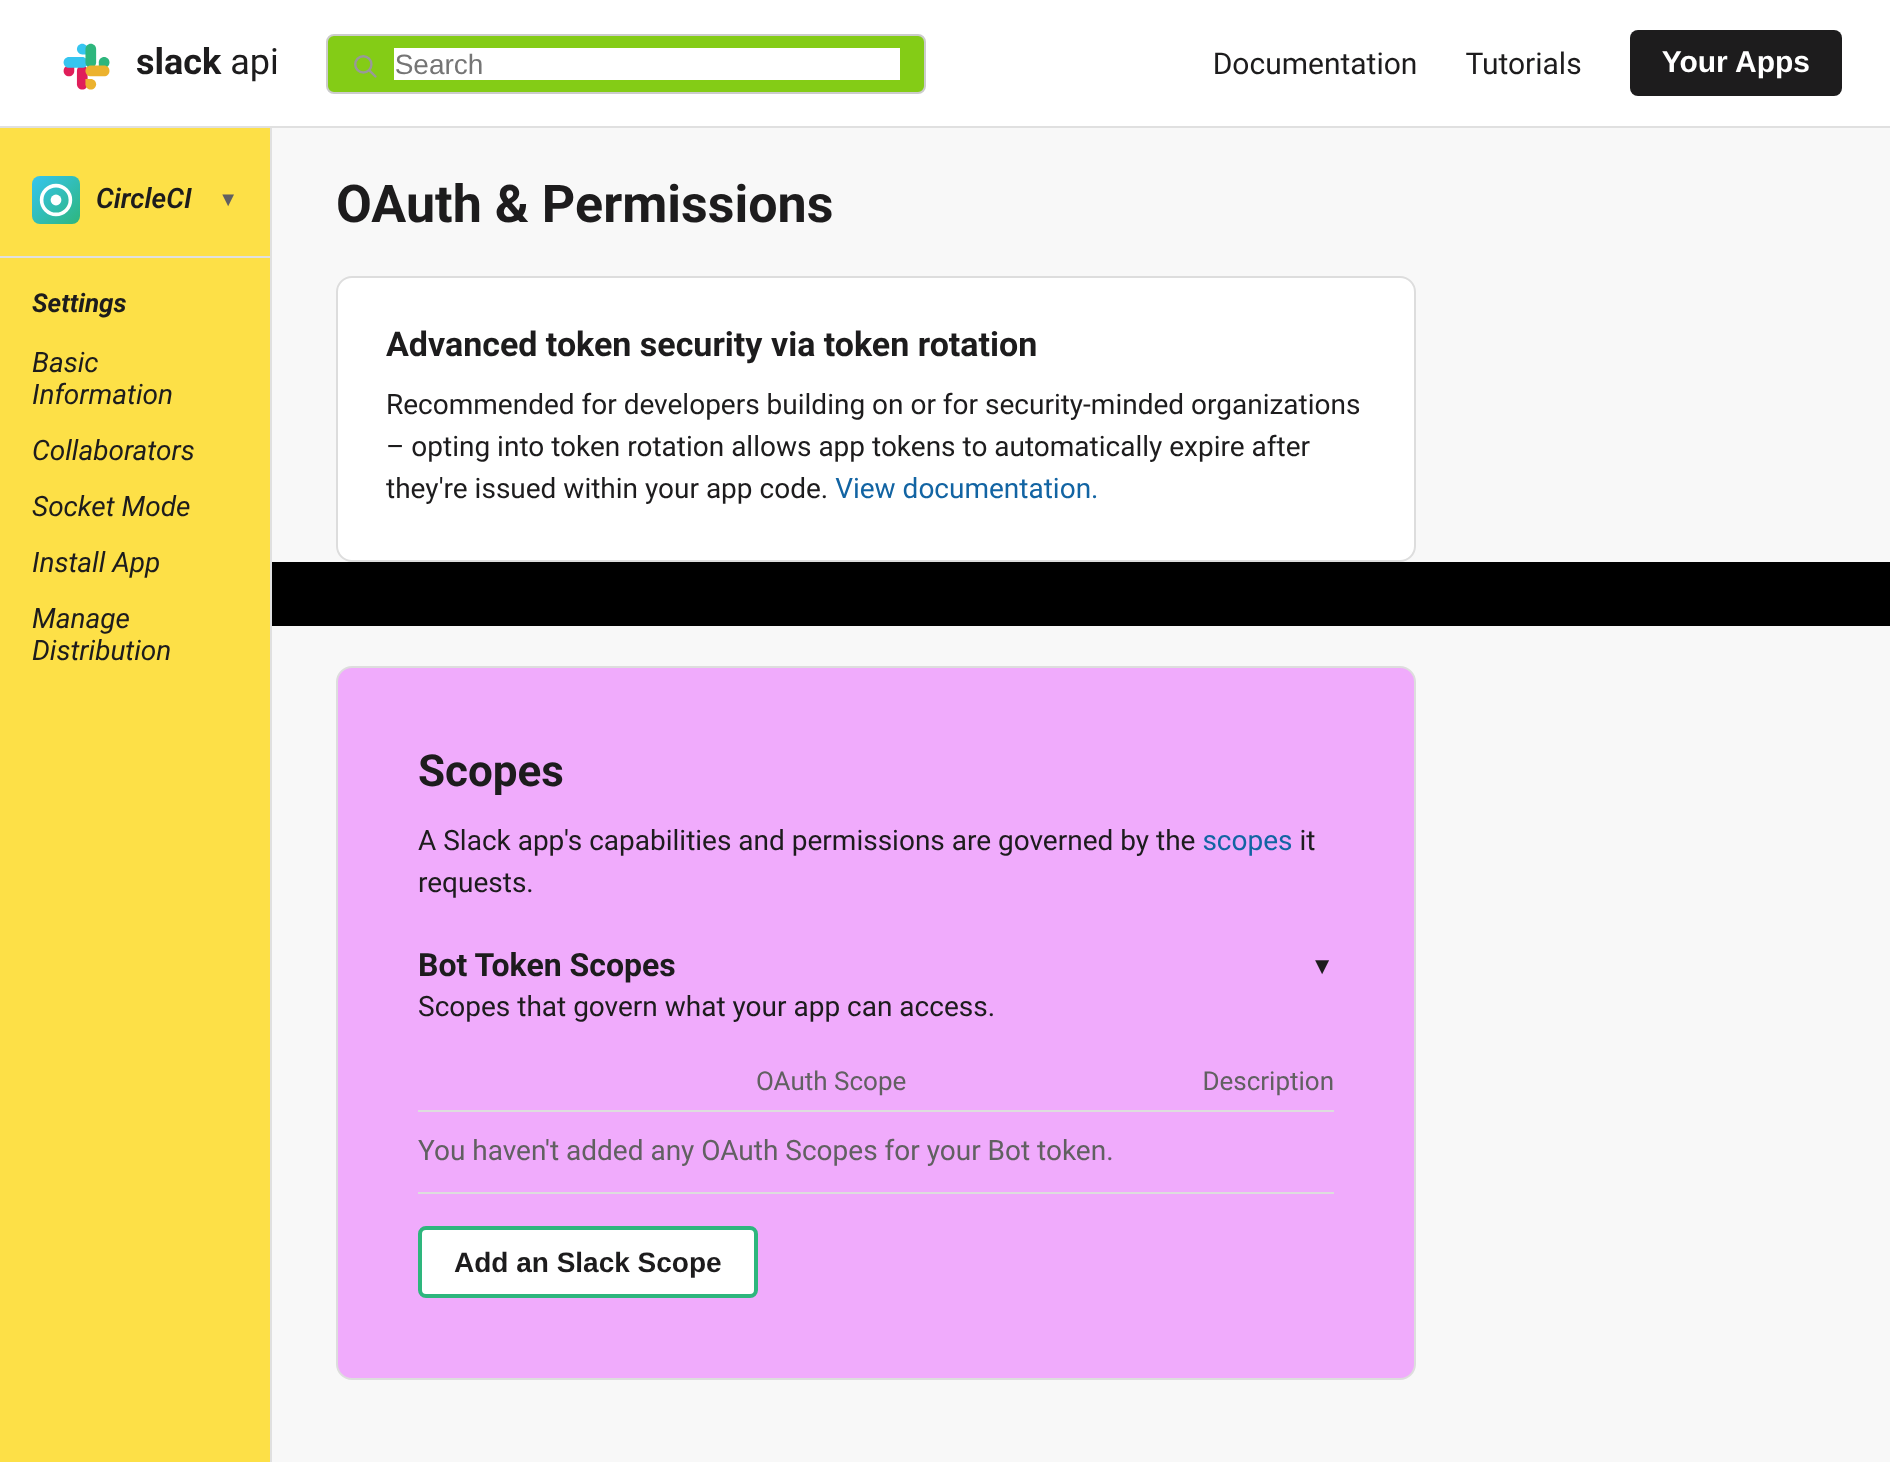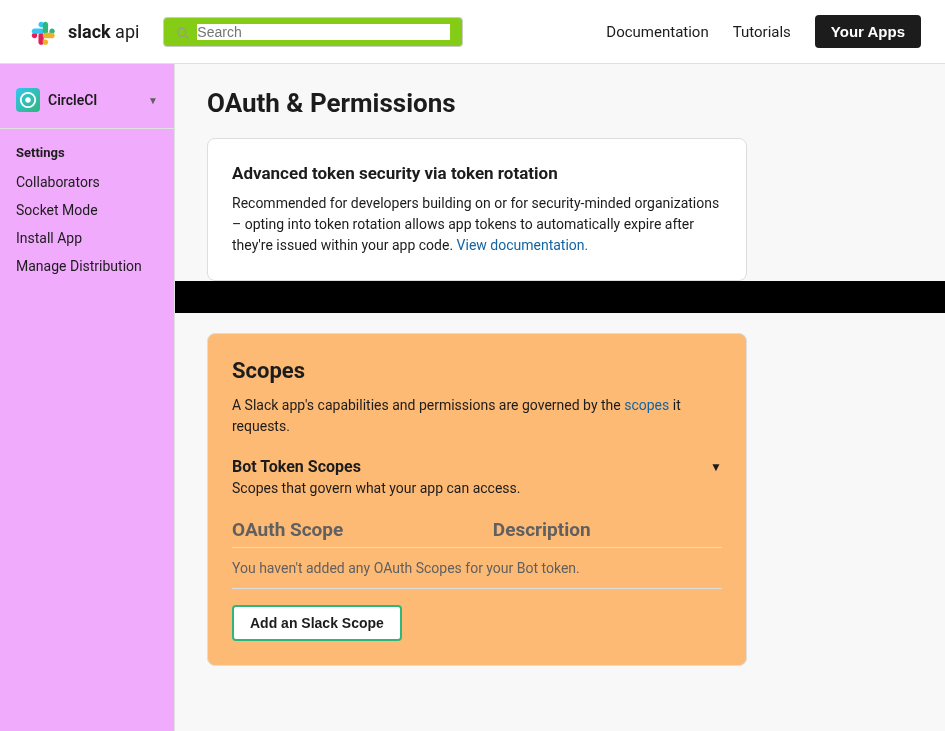--- a/index.html
+++ b/index.html
@@ -71,25 +71,26 @@
     }
 
     
     .layout {
       display: flex;
       min-height: calc(731px - 64px);
     }
 
     
     .sidebar {
-      width: 175px;
-      background: #f0abfc;
+      width: 136px;
+      background: #fde047;
       border-right: 1px solid #e0e0e0;
       padding: 16px 0;
       flex-shrink: 0;
+      font-style: italic;
     }
     .app-selector {
       display: flex;
       align-items: center;
       gap: 8px;
       padding: 8px 16px 16px;
       cursor: pointer;
       border-bottom: 1px solid #e0e0e0;
       margin-bottom: 12px;
     }
@@ -159,24 +160,24 @@
       color: #1d1c1d;
       line-height: 1.5;
     }
     .card-link {
       color: #1264a3;
       text-decoration: none;
     }
 
     
     .scopes-card {
-      background: #fdba74;
+      background: #f0abfc;
       border: 1px solid #ddd;
       border-radius: 8px;
-      padding: 24px;
+      padding: 40px;
       max-width: 540px;
     }
     .scopes-title {
       font-size: 22px;
       font-weight: 700;
       margin-bottom: 12px;
     }
     .scopes-desc {
       font-size: 14px;
       line-height: 1.5;
@@ -195,23 +196,23 @@
     .bot-token-desc {
       font-size: 14px;
       color: #1d1c1d;
       margin-bottom: 16px;
     }
     .scope-table {
       width: 100%;
       border-collapse: collapse;
     }
     .scope-table th {
-      text-align: left;
-      font-size: 19px;
-      font-weight: 700;
+      text-align: right;
+      font-size: 13px;
+      font-weight: 400;
       color: #616061;
       padding: 6px 0;
       border-bottom: 1px solid #ddd;
     }
     .scope-table td {
       padding: 12px 0;
       font-size: 14px;
       color: #616061;
     }
     .empty-row td {
@@ -277,20 +278,21 @@
           <circle cx="10" cy="10" r="8" fill="none" stroke="#fff" stroke-width="2"></circle>
           <circle cx="10" cy="10" r="3" fill="#fff"></circle>
         </svg>
       </div>
       <span class="app-name">CircleCI</span>
       <span class="chevron-down">▼</span>
     </div>
 
     <div class="sidebar-section-title">Settings</div>
 
+    <a class="sidebar-item" href="#">Basic Information</a>
     <a class="sidebar-item" href="#">Collaborators</a>
     <a class="sidebar-item" href="#">Socket Mode</a>
     <a class="sidebar-item" href="#">Install App</a>
     <a class="sidebar-item" href="#">Manage Distribution</a>
   </aside>
 
   <main class="main-content">
     <h1 class="page-title">OAuth &amp; Permissions</h1>
 
     <div class="card">

